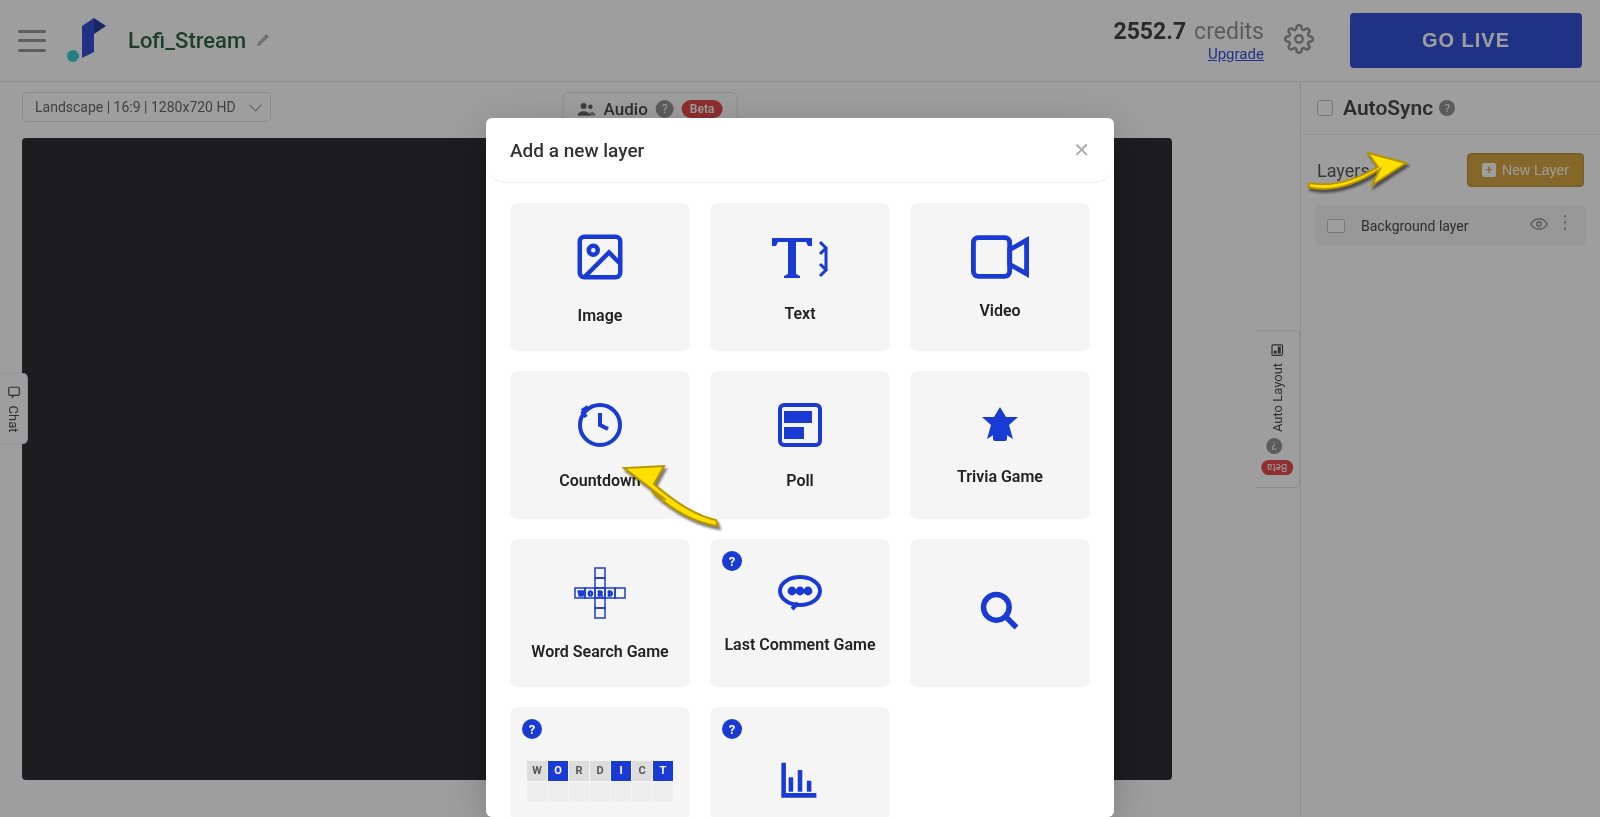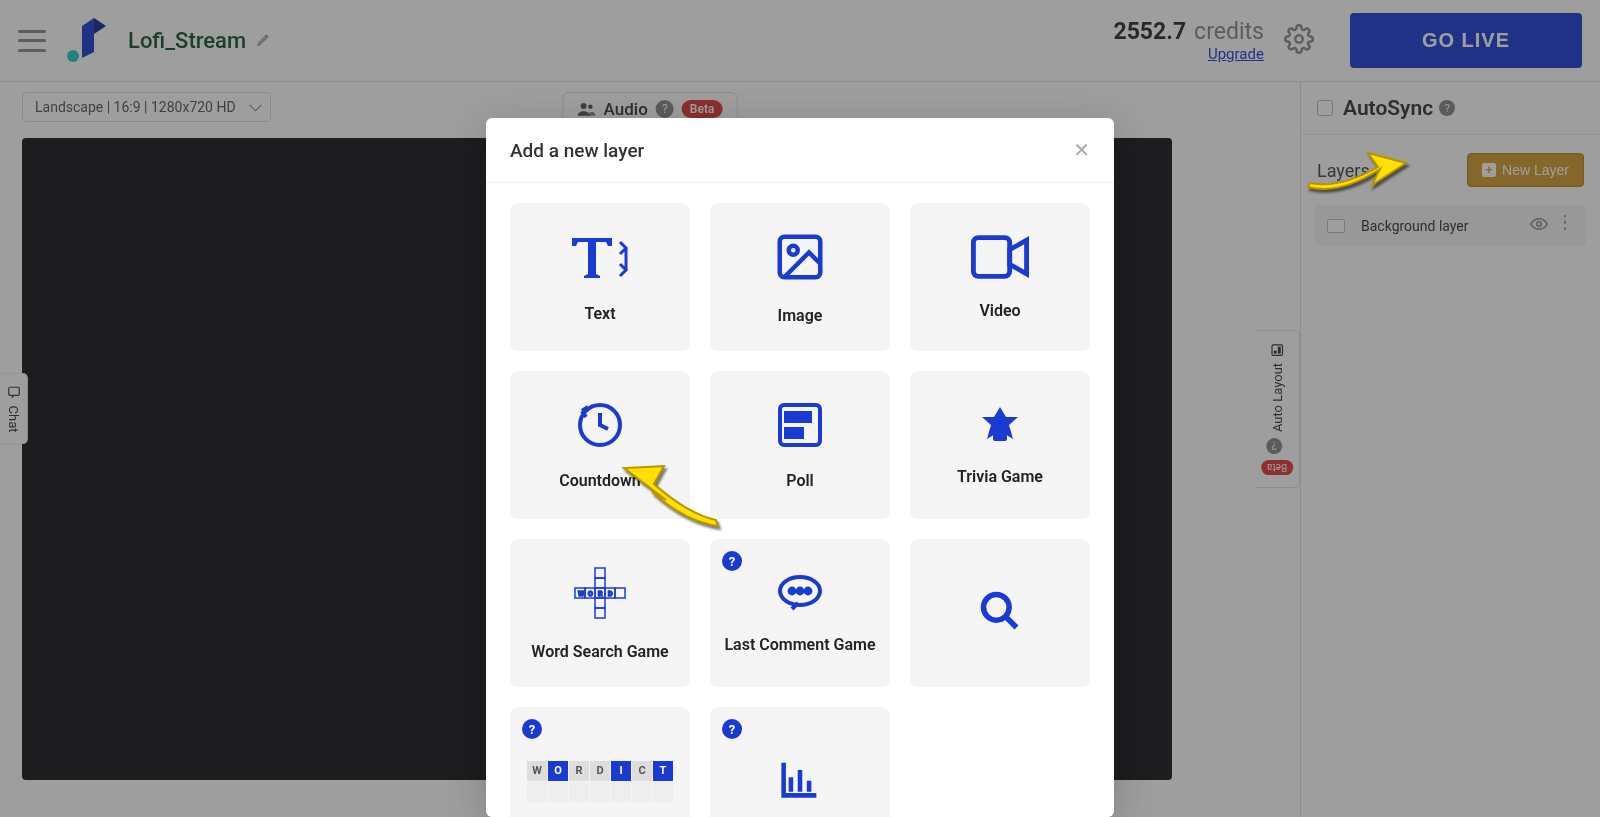--- a/index.html
+++ b/index.html
@@ -38,21 +38,21 @@
   .layer-item { margin: 4px 14px; background:#f4f4f4; border-radius:4px; padding:12px 12px; display:flex; align-items:center; gap:16px; font-size:14px; color:#333; }
   .layer-thumb { width:18px;height:14px;border:1px solid #bbb; border-radius:2px; background:#fff; }
   .layer-actions { margin-left:auto; display:flex; gap:8px; color:#888; }
   .side-tab-left { position:absolute; left:0; top:50%; transform:translateY(-50%); background:#fff; border:1px solid #e0e0e0; border-left:none; border-radius:0 6px 6px 0; padding:12px 6px; writing-mode:vertical-rl; font-size:13px; color:#333; cursor:pointer; display:flex; align-items:center; gap:6px; }
   .side-tab-right { position:absolute; right:300px; top:50%; transform:translateY(-50%); background:#fff; border:1px solid #e0e0e0; border-right:none; border-radius:6px 0 0 6px; padding:12px 6px; writing-mode:vertical-rl; transform-origin:center; font-size:13px; color:#333; cursor:pointer; display:flex; align-items:center; gap:6px; }
   .side-tab-right { transform: translateY(-50%) rotate(180deg); }
   .beta-pill { background:#e33434; color:#fff; font-size:10px; padding:2px 6px; border-radius:8px; writing-mode:horizontal-tb; transform: none; }
   
   .overlay { position:absolute; inset:0; background:rgba(40,40,40,0.45); display:flex; align-items:flex-start; justify-content:center; }
   .modal { background:#fff; width:628px; border-radius:6px; margin-top:118px; box-shadow:0 10px 40px rgba(0,0,0,0.2); height: calc(817px - 118px); overflow:hidden; display:flex; flex-direction:column;}
-  .modal-head { padding:20px 24px; border-bottom:1px solid #eee; display:flex; align-items:center; }
+  .modal-head { padding:20px 24px; border-bottom:1px solid #eee; display:flex; align-items:center;border-radius:20px; }
   .modal-title { font-size:19px; color:#333; font-weight:500; }
   .modal-close { margin-left:auto; color:#aaa; font-size:20px; cursor:pointer; background:none;border:none; }
   .modal-body { padding: 20px; overflow:auto; }
   .tile-grid { display:grid; grid-template-columns: repeat(3, 180px); gap: 20px; justify-content:center; }
   .tile { background:#f5f5f6; border-radius:8px; height:148px; display:flex; flex-direction:column; align-items:center; justify-content:center; gap:18px; cursor:pointer; position:relative; border:2px solid transparent; }
   .tile.selected { border-color:#1a3bd3; background:#fbfbfc; }
   .tile-label { font-size:16px; font-weight:600; color:#222; }
   .tile-icon { color:#1a3bd3; }
   .tile-help { position:absolute; top:10px; left:10px; width:20px;height:20px; border-radius:50%; background:#1a3bd3; color:#fff; display:flex;align-items:center;justify-content:center; font-size:13px; font-weight:700;}
   
@@ -168,33 +168,33 @@
 
 <div class="overlay">
   <div class="modal">
     <div class="modal-head">
       <span class="modal-title">Add a new layer</span>
       <button class="modal-close">✕</button>
     </div>
     <div class="modal-body">
       <div class="tile-grid" id="tile-grid">
           <div class="tile">
-            <div class="tile-icon"><svg width="60" height="50" viewBox="0 0 60 50" fill="#1a3bd3">
-                <path d="M6 6h36v8h-4l-2-4H26v32l4 2v2H14v-2l4-2V10H8l-2 4H2V6z"></path>
-                <path d="M50 10l6 6-6 6M50 44l6-6-6-6M56 16v22" stroke="#1a3bd3" stroke-width="3" fill="none"></path>
-              </svg></div>
-            <div class="tile-label">Text</div>
-          </div>
-          <div class="tile">
             <div class="tile-icon"><svg width="54" height="54" viewBox="0 0 24 24" fill="none" stroke="#1a3bd3" stroke-width="2">
                 <rect x="3" y="3" width="18" height="18" rx="2"></rect>
                 <circle cx="9" cy="9" r="2"></circle>
                 <path d="M21 15l-5-5L5 21"></path>
               </svg></div>
             <div class="tile-label">Image</div>
+          </div>
+          <div class="tile">
+            <div class="tile-icon"><svg width="60" height="50" viewBox="0 0 60 50" fill="#1a3bd3">
+                <path d="M6 6h36v8h-4l-2-4H26v32l4 2v2H14v-2l4-2V10H8l-2 4H2V6z"></path>
+                <path d="M50 10l6 6-6 6M50 44l6-6-6-6M56 16v22" stroke="#1a3bd3" stroke-width="3" fill="none"></path>
+              </svg></div>
+            <div class="tile-label">Text</div>
           </div>
           <div class="tile">
             <div class="tile-icon"><svg width="58" height="44" viewBox="0 0 24 18" fill="none" stroke="#1a3bd3" stroke-width="2">
                 <rect x="1" y="1" width="15" height="16" rx="2"></rect>
                 <path d="M16 6l7-4v14l-7-4z"></path>
               </svg></div>
             <div class="tile-label">Video</div>
           </div>
           <div class="tile">
             <div class="tile-icon"><svg width="48" height="48" viewBox="0 0 24 24" fill="none" stroke="#1a3bd3" stroke-width="2">

